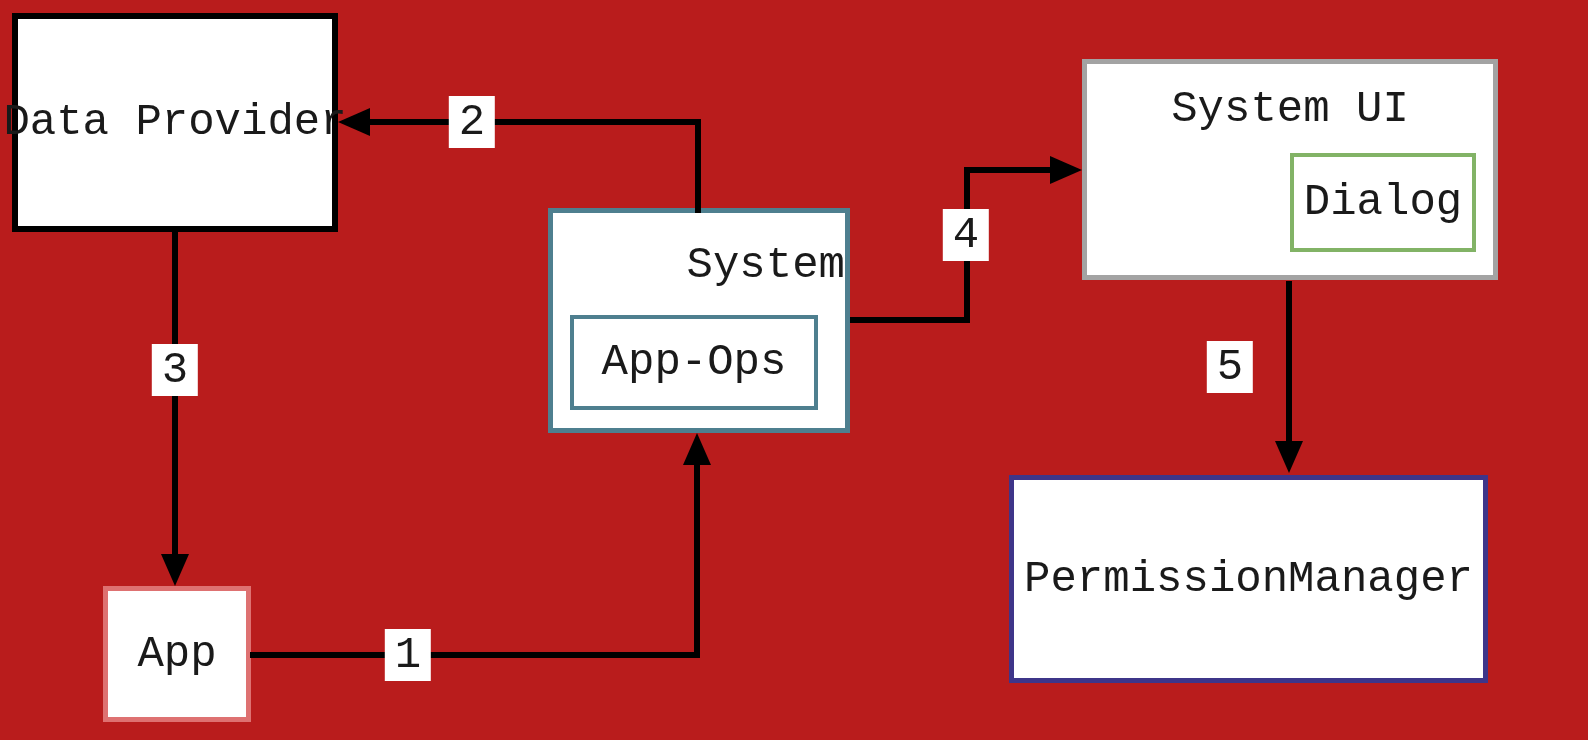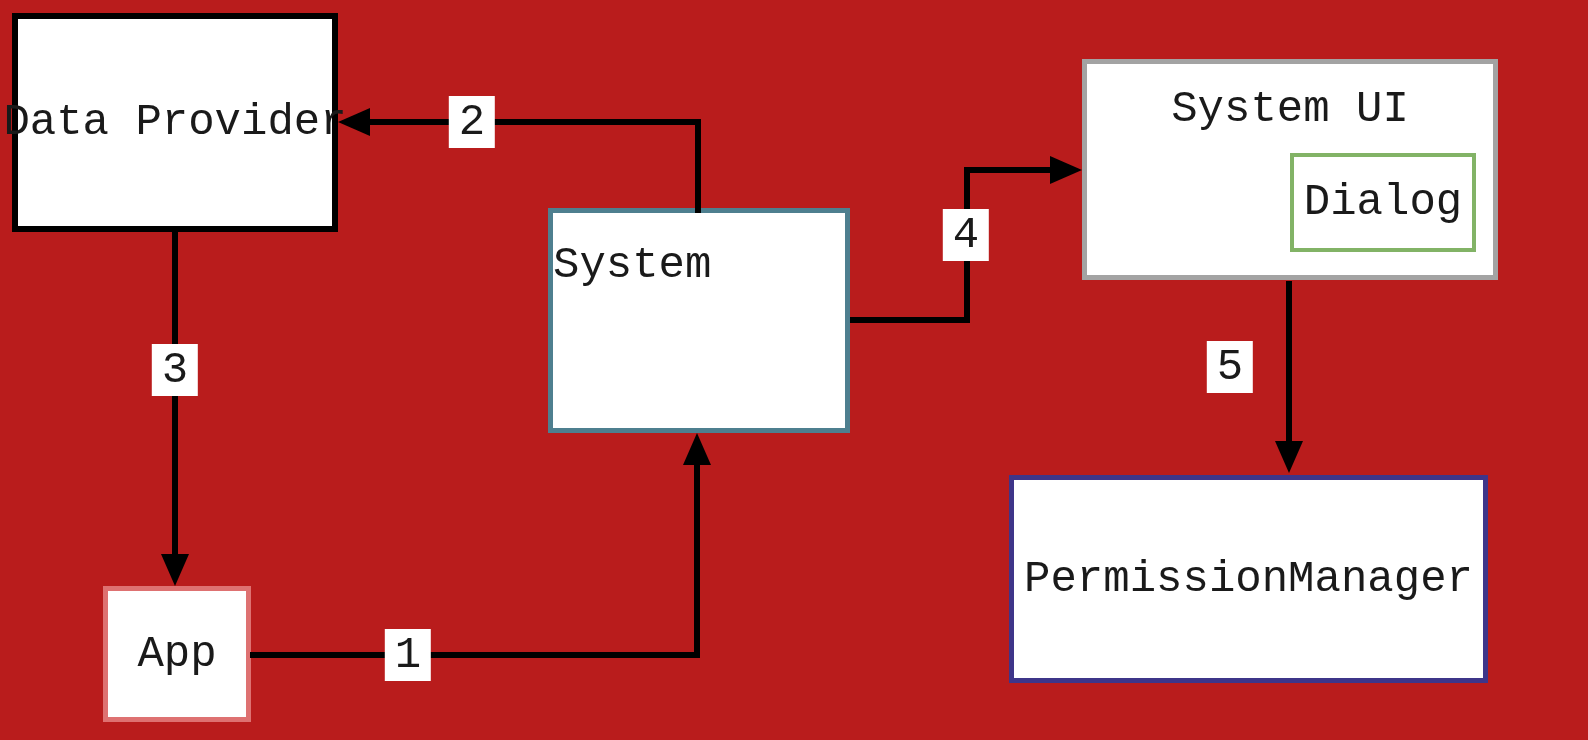--- a/index.html
+++ b/index.html
@@ -38,21 +38,21 @@
     left: 103px; top: 586px; width: 148px; height: 136px;
     border: 5px solid #de7171;
   }
   #node-system {
     left: 548px; top: 208px; width: 302px; height: 225px;
     border: 5px solid #4e7f8f;
     display: block;
   }
   #node-system .group-title {
     position: absolute; left: 0; right: 0; top: 0; height: 104px;
-    display: flex; align-items: center; justify-content: flex-start;
+    display: flex; align-items: center; justify-content: flex-end;
   }
   #node-app-ops {
     left: 17px; top: 102px; width: 248px; height: 95px;
     border: 4px solid #4e7f8f;
   }
   #node-system-ui {
     left: 1082px; top: 59px; width: 416px; height: 221px;
     border: 5px solid #a3a3a3;
     display: block;
   }
@@ -127,20 +127,23 @@
   </div>
 
   <div class="node" id="node-app">
     <span class="node-label">App</span>
   </div>
 
   <div class="node" id="node-system">
     <div class="group-title">
       <span class="node-label">System</span>
     </div>
+    <div class="node" id="node-app-ops">
+      <span class="node-label">App-Ops</span>
+    </div>
   </div>
 
   <div class="node" id="node-system-ui">
     <div class="group-title">
       <span class="node-label">System UI</span>
     </div>
     <div class="node" id="node-dialog">
       <span class="node-label">Dialog</span>
     </div>
   </div>

